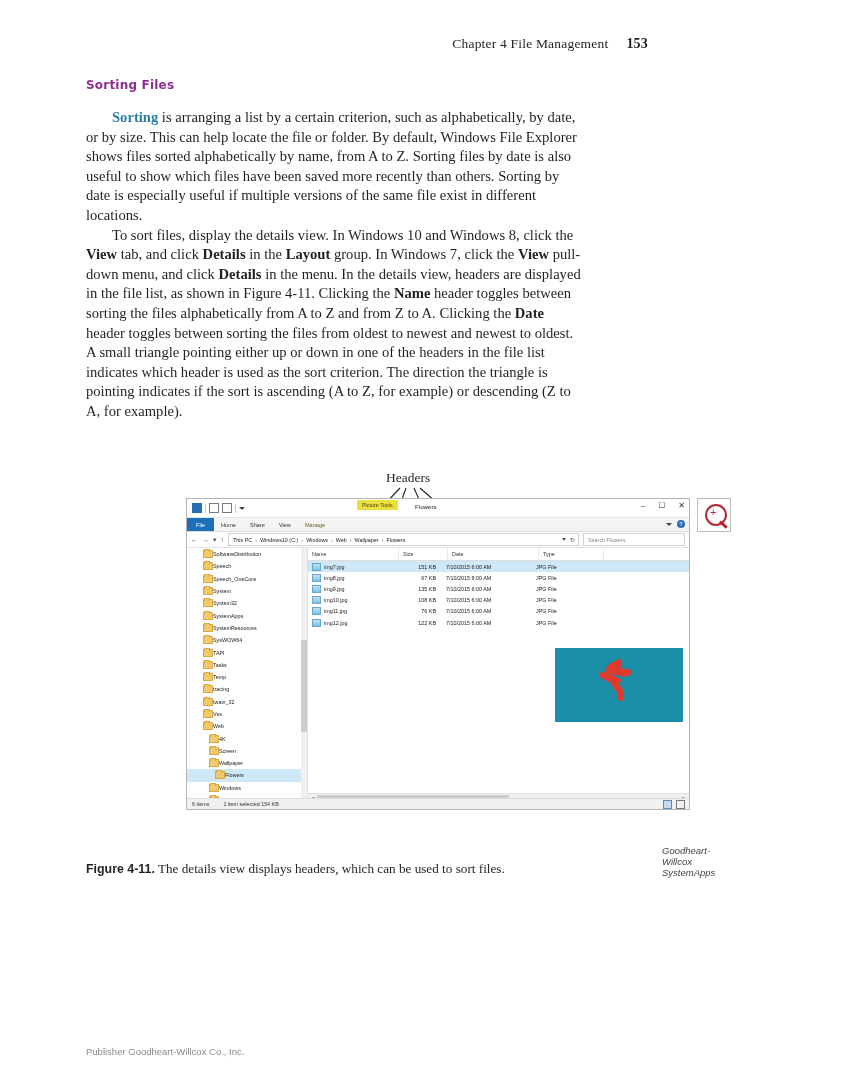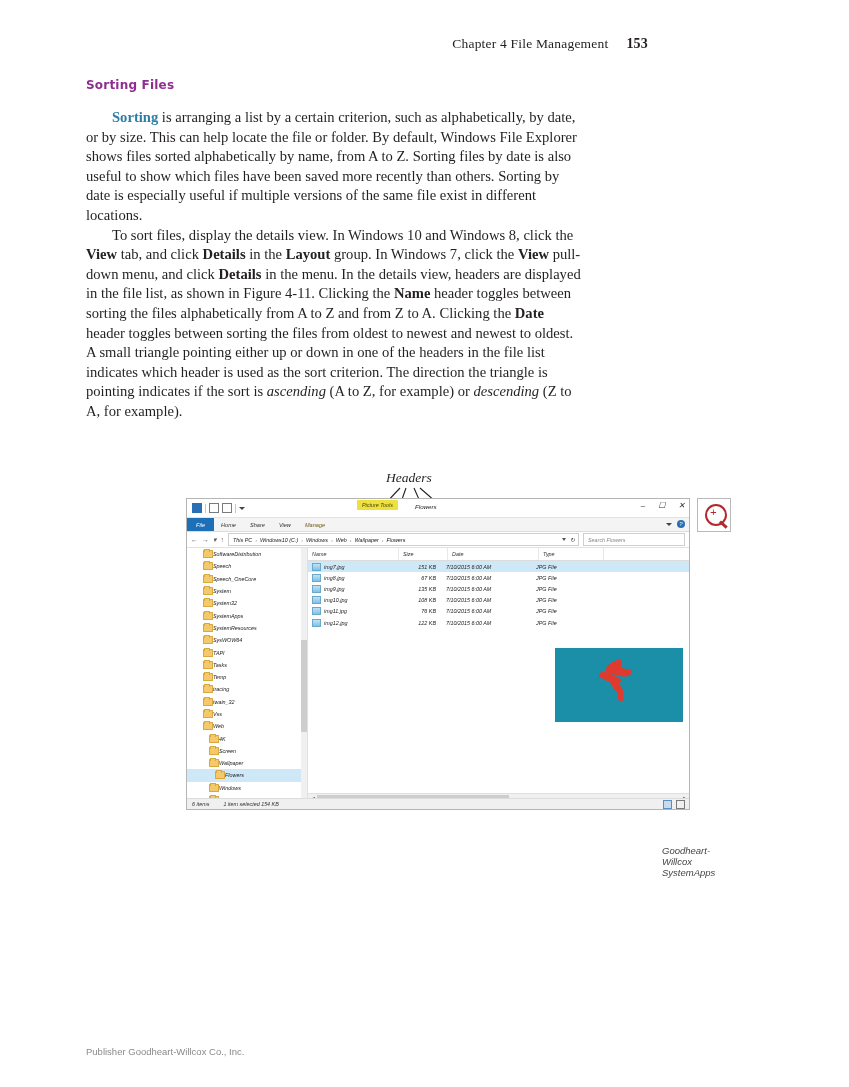--- a/index.html
+++ b/index.html
@@ -60,21 +60,21 @@
   .body-col p {
     margin: 0 0 0 0;
     text-indent: 26px;
   }
   .body-col p + p { margin-top: 0px; }
   .term {
     color: #2b7fa6;
     font-weight: bold;
   }
   .bold { font-weight: bold; }
-  .ital { font-style: italic; }
+  .ital { }
 
   
   .fyi {
     position: absolute;
     left: 612px;
     top: 163px;
     width: 189px;
   }
   .fyi-head {
     height: 38px;
@@ -101,21 +101,20 @@
     box-sizing: border-box;
   }
 
   
   .fig-wrap {
     position: absolute;
     left: 186px;
     top: 470px;
     width: 610px;
     height: 390px;
-    font-style: italic;
   }
   .headers-label {
     position: absolute;
     left: 200px;
     top: 0px;
     font-size: 13.5px;
     color: #231f20;
   }
   .arrows {
     position: absolute;
@@ -775,15 +774,18 @@
 
     <div class="mag-badge">
       <div class="mag-circle"></div>
       <div class="mag-plus">+</div>
       <div class="mag-handle"></div>
     </div>
   </div>
 
   <div class="credit">Goodheart-Willcox SystemApps</div>
 
+  <div class="fig-caption">
+    <span class="lbl">Figure 4-11.</span><span> The details view displays headers, which can be used to sort files.</span>
+  </div>
 
   <div class="copyright">Publisher Goodheart-Willcox Co., Inc.</div>
 </div>
 
 </body></html>

